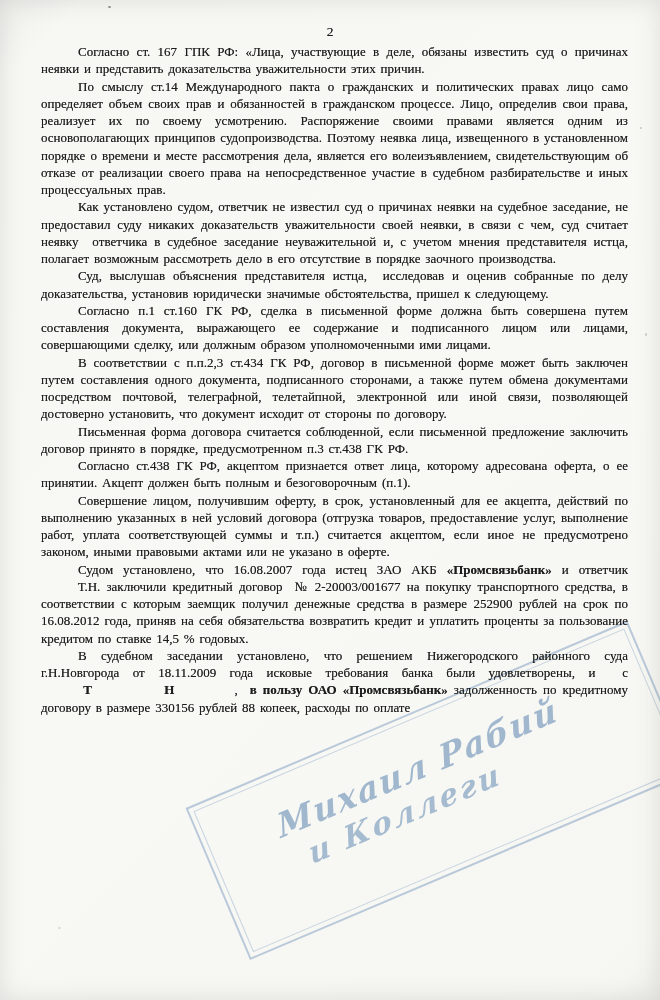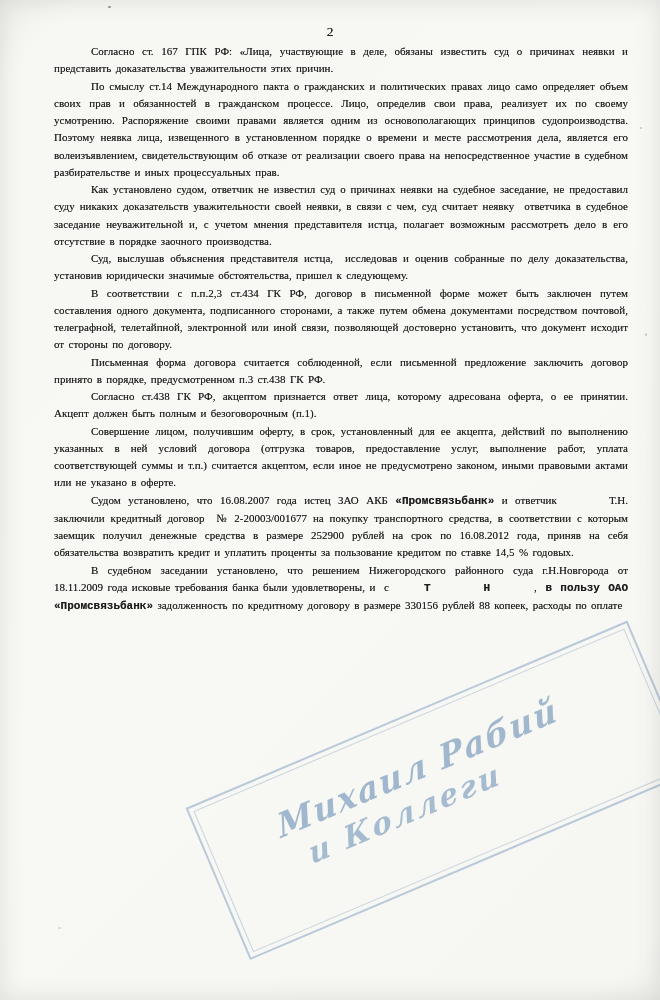--- a/index.html
+++ b/index.html
@@ -8,27 +8,27 @@
     background:linear-gradient(135deg,#eeeeeb 0%,#f7f7f4 5%,#f8f8f5 50%,#f6f6f2 96%,#efefec 100%);
     box-shadow:inset 0 0 24px rgba(90,90,80,.16);
     font-family:"Liberation Serif","DejaVu Serif",serif;
     color:#1d1d1d;
   }
   .pagenum{
     padding-top:24px;text-align:center;font-size:13.5px;
     text-shadow:0 0 .5px rgba(30,30,30,.65);
   }
   .textblock{
-    padding:3px 32px 0 54px;
-    font-size:11px;line-height:17.25px;
+    padding:3px 32px 0 41px;
+    font-size:13px;line-height:17.25px;
     text-align:justify;word-spacing:1.6px;
     text-shadow:0 0 .55px rgba(25,25,25,.62);
   }
   .para{margin:0;text-indent:37px;}
-  .b{font-weight:bold;font-family:Liberation Mono, monospace;}
+  .b{font-weight:bold;}
   
   .wm{
     position:absolute;left:250px;top:795px;width:480px;height:165px;
     transform:rotate(-23deg);transform-origin:0 100%;
     mix-blend-mode:multiply;pointer-events:none;
   }
   .wm-border{
     position:absolute;inset:0;
     border:2.5px solid rgba(128,162,201,.50);
   }
@@ -61,20 +61,21 @@
 
 <div class="scan">
 
   <div class="pagenum">2</div>
 
   <div class="textblock" id="doc-text">
       <p class="para"><span>Согласно ст. 167 ГПК РФ: «Лица, участвующие в деле, обязаны известить суд о причинах неявки и представить доказательства уважительности этих причин.</span></p>
       <p class="para"><span>По смыслу ст.14 Международного пакта о гражданских и политических правах лицо само определяет объем своих прав и обязанностей в гражданском процессе. Лицо, определив свои права, реализует их по своему усмотрению. Распоряжение своими правами является одним из основополагающих принципов судопроизводства. Поэтому неявка лица, извещенного в установленном порядке о времени и месте рассмотрения дела, является его волеизъявлением, свидетельствующим об отказе от реализации своего права на непосредственное участие в судебном разбирательстве и иных процессуальных прав.</span></p>
       <p class="para"><span>Как установлено судом, ответчик не известил суд о причинах неявки на судебное заседание, не предоставил суду никаких доказательств уважительности своей неявки, в связи с чем, суд считает неявку&nbsp; ответчика в судебное заседание неуважительной и, с учетом мнения представителя истца, полагает возможным рассмотреть дело в его отсутствие в порядке заочного производства.</span></p>
       <p class="para"><span>Суд, выслушав объяснения представителя истца,&nbsp; исследовав и оценив собранные по делу доказательства, установив юридически значимые обстоятельства, пришел к следующему.</span></p>
+      <p class="para"><span>Согласно п.1 ст.160 ГК РФ, сделка в письменной форме должна быть совершена путем составления документа, выражающего ее содержание и подписанного лицом или лицами, совершающими сделку, или должным образом уполномоченными ими лицами.</span></p>
       <p class="para"><span>В соответствии с п.п.2,3 ст.434 ГК РФ, договор в письменной форме может быть заключен путем составления одного документа, подписанного сторонами, а также путем обмена документами посредством почтовой, телеграфной, телетайпной, электронной или иной связи, позволяющей достоверно установить, что документ исходит от стороны по договору.</span></p>
       <p class="para"><span>Письменная форма договора считается соблюденной, если письменной предложение заключить договор принято в порядке, предусмотренном п.3 ст.438 ГК РФ.</span></p>
       <p class="para"><span>Согласно ст.438 ГК РФ, акцептом признается ответ лица, которому адресована оферта, о ее принятии. Акцепт должен быть полным и безоговорочным (п.1).</span></p>
       <p class="para"><span>Совершение лицом, получившим оферту, в срок, установленный для ее акцепта, действий по выполнению указанных в ней условий договора (отгрузка товаров, предоставление услуг, выполнение работ, уплата соответствующей суммы и т.п.) считается акцептом, если иное не предусмотрено законом, иными правовыми актами или не указано в оферте.</span></p>
       <p class="para"><span>Судом установлено, что 16.08.2007 года истец ЗАО АКБ </span><span class="b">«Промсвязьбанк»</span><span> и ответчик &nbsp;&nbsp;&nbsp;&nbsp;&nbsp;&nbsp;Т.Н. заключили кредитный договор&nbsp; № 2-20003/001677 на покупку транспортного средства, в соответствии с которым заемщик получил денежные средства в размере 252900 рублей на срок по 16.08.2012 года, приняв на себя обязательства возвратить кредит и уплатить проценты за пользование кредитом по ставке 14,5 % годовых.</span></p>
       <p class="para"><span>В судебном заседании установлено, что решением Нижегородского районного суда г.Н.Новгорода от 18.11.2009 года исковые требования банка были удовлетворены, и&nbsp; с &nbsp;&nbsp;&nbsp;&nbsp;&nbsp;&nbsp;&nbsp;</span><span class="b">Т</span><span>&nbsp;&nbsp;&nbsp;&nbsp;&nbsp;&nbsp;&nbsp;&nbsp;&nbsp;&nbsp;&nbsp;&nbsp;</span><span class="b">Н</span><span>&nbsp;&nbsp;&nbsp;&nbsp;&nbsp;&nbsp;&nbsp;&nbsp;&nbsp; ,&nbsp; </span><span class="b">в пользу ОАО «Промсвязьбанк»</span><span> задолженность по кредитному договору в размере 330156 рублей 88 копеек, расходы по оплате</span></p>
     </div>
 
   <div class="wm">
     <div class="wm-border">

